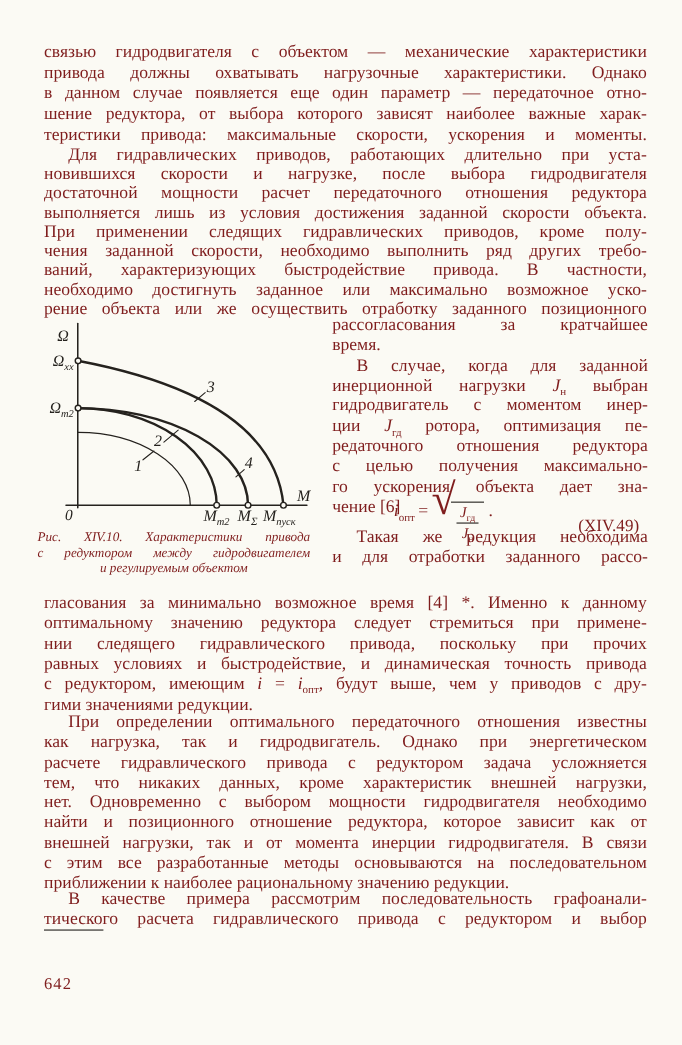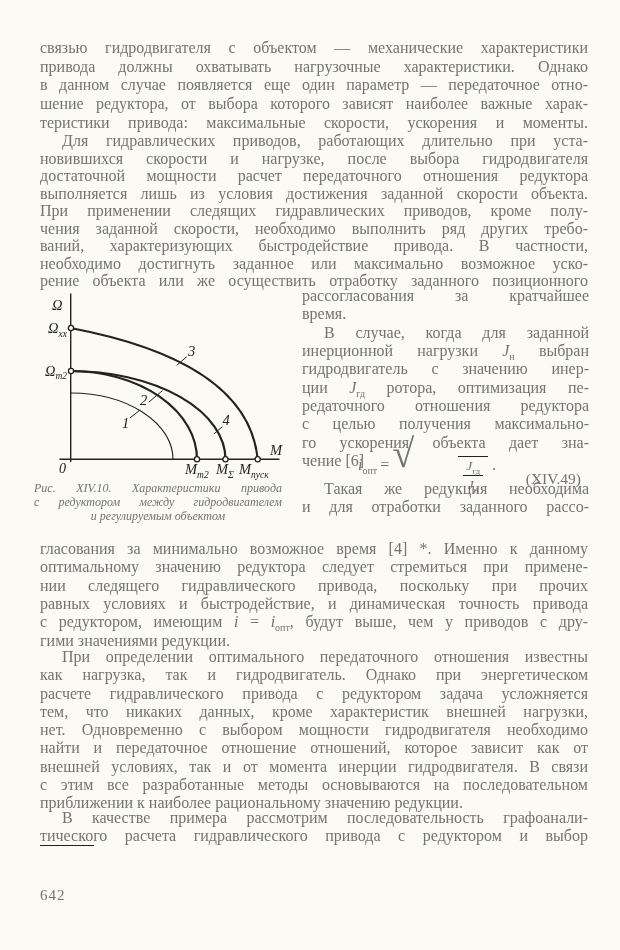--- a/index.html
+++ b/index.html
@@ -1,18 +1,18 @@
 <!DOCTYPE html>
 <html><head>
 <meta charset="utf-8">
 <style>
   html,body{margin:0;padding:0;background:#e8e6e0;}
   .page{
     position:relative;width:620px;height:950px;margin:0 auto;
-    background:#fbfaf4;color:#737373;overflow:hidden;
+    background:#fbfaf4;color:#7f1d1d;overflow:hidden;
     font-family:"Liberation Serif","DejaVu Serif",serif;
     font-size:16px;
   }
   .block{position:absolute;}
   .tline{text-align:justify;text-align-last:justify;white-space:normal;}
   .tline.end{text-align-last:left;}
   .tline.ind{text-indent:22px;}
   .tline sub{font-size:10px;line-height:0;}
   .p1{left:40px;top:39px;width:548px;line-height:18.7px;}
   .p2{left:40px;top:132px;width:548px;line-height:17.5px;}
@@ -27,21 +27,21 @@
   .fn-rule{left:40px;top:845px;width:54px;border-top:1.3px solid #211e1b;height:0;}
   .footnote{left:40px;top:849px;width:548px;font-size:13px;line-height:15.2px;}
   .footnote .tline.ind{text-indent:16px;}
   .page-num{left:40px;top:887px;font-size:15px;letter-spacing:1px;}
   
   .formula{left:302px;top:456px;width:287px;height:48px;}
   .f-main{position:absolute;left:56px;top:0;height:48px;display:flex;align-items:flex-start;gap:3px;font-size:16px;}
   .f-main i{font-family:"Liberation Serif",serif;}
   .f-main sub{font-size:10px;line-height:0;}
   .rad{font-size:40px;font-weight:400;line-height:0;transform:translateY(-2px);margin-right:-7px;}
-  .frac{display:inline-flex;flex-direction:column;align-items:center;border-top:1.4px solid #211e1b;padding:2px 5px 0 5px;font-size:13.5px;line-height:1;margin-left:48px;}
+  .frac{display:inline-flex;flex-direction:column;align-items:center;border-top:1.4px solid #211e1b;padding:2px 5px 0 5px;font-size:13.5px;line-height:1;}
   .frac .num{border-bottom:1.1px solid #211e1b;padding:0 3px 2px 3px;}
   .frac .den{padding-top:2px;}
   .frac sub{font-size:9px;line-height:0;}
   .f-dot{margin-left:1px;}
   .f-tag{position:absolute;right:8px;top:14px;font-size:15.5px;}
   .fig-label{font-family:"Liberation Serif",serif;font-style:italic;fill:#25221e;}
 </style>
 </head>
 <body>
 
@@ -106,21 +106,21 @@
       <div class="tline">Рис. XIV.10. Характеристики привода</div>
       <div class="tline">с редуктором между гидродвигателем</div>
       <div class="tline">и регулируемым объектом</div>
     </div>
 
   <div class="block rA">
       <div class="tline">рассогласования за кратчайшее</div>
       <div class="tline end">время.</div>
       <div class="tline ind">В случае, когда для заданной</div>
       <div class="tline">инерционной нагрузки <i>J</i><sub>н</sub> выбран</div>
-      <div class="tline">гидродвигатель с значению инер-</div>
+      <div class="tline">гидродвигатель с моментом инер-</div>
       <div class="tline">ции <i>J</i><sub>гд</sub> ротора, оптимизация пе-</div>
       <div class="tline">редаточного отношения редуктора</div>
       <div class="tline">с целью получения максимально-</div>
       <div class="tline">го ускорения объекта дает зна-</div>
       <div class="tline end">чение [6]</div>
     </div>
 
   <div class="block formula">
     <span class="f-main">
       <span><i>i</i><sub>опт</sub></span>
@@ -147,22 +147,22 @@
       <div class="tline">равных условиях и быстродействие, и динамическая точность привода</div>
       <div class="tline">с редуктором, имеющим <i>i</i> = <i>i</i><sub>опт</sub>, будут выше, чем у приводов с дру-</div>
       <div class="tline end">гими значениями редукции.</div>
     </div>
   <div class="block p4">
       <div class="tline ind">При определении оптимального передаточного отношения известны</div>
       <div class="tline">как нагрузка, так и гидродвигатель. Однако при энергетическом</div>
       <div class="tline">расчете гидравлического привода с редуктором задача усложняется</div>
       <div class="tline">тем, что никаких данных, кроме характеристик внешней нагрузки,</div>
       <div class="tline">нет. Одновременно с выбором мощности гидродвигателя необходимо</div>
-      <div class="tline">найти и передаточное отношение отношений, которое зависит как от</div>
-      <div class="tline">внешней условиях, так и от момента инерции гидродвигателя. В связи</div>
+      <div class="tline">найти и позиционного отношение редуктора, которое зависит как от</div>
+      <div class="tline">внешней нагрузки, так и от момента инерции гидродвигателя. В связи</div>
       <div class="tline">с этим все разработанные методы основываются на последовательном</div>
       <div class="tline end">приближении к наиболее рациональному значению редукции.</div>
     </div>
   <div class="block p5">
       <div class="tline ind">В качестве примера рассмотрим последовательность графоанали-</div>
       <div class="tline">тического расчета гидравлического привода с редуктором и выбор</div>
     </div>
 
   <div class="block fn-rule"></div>
 

